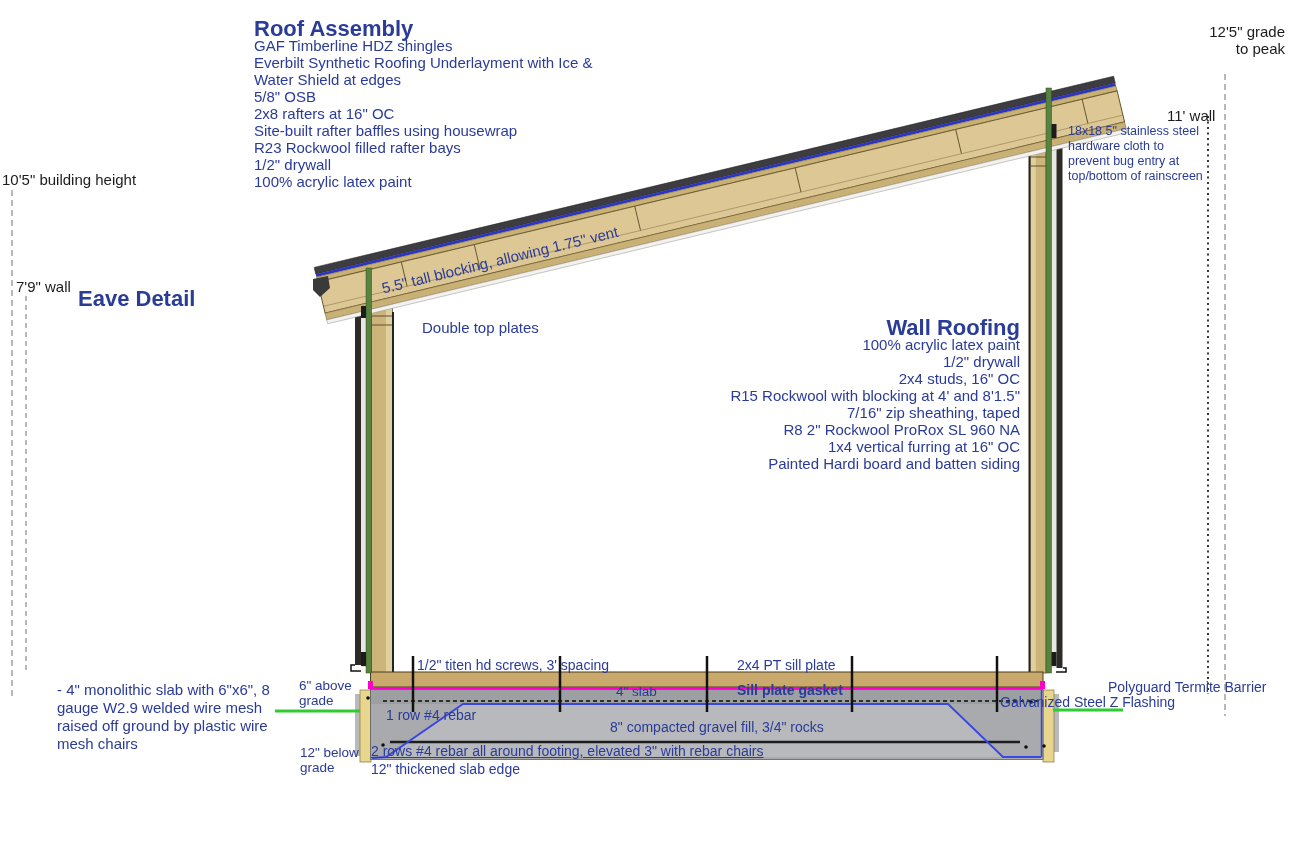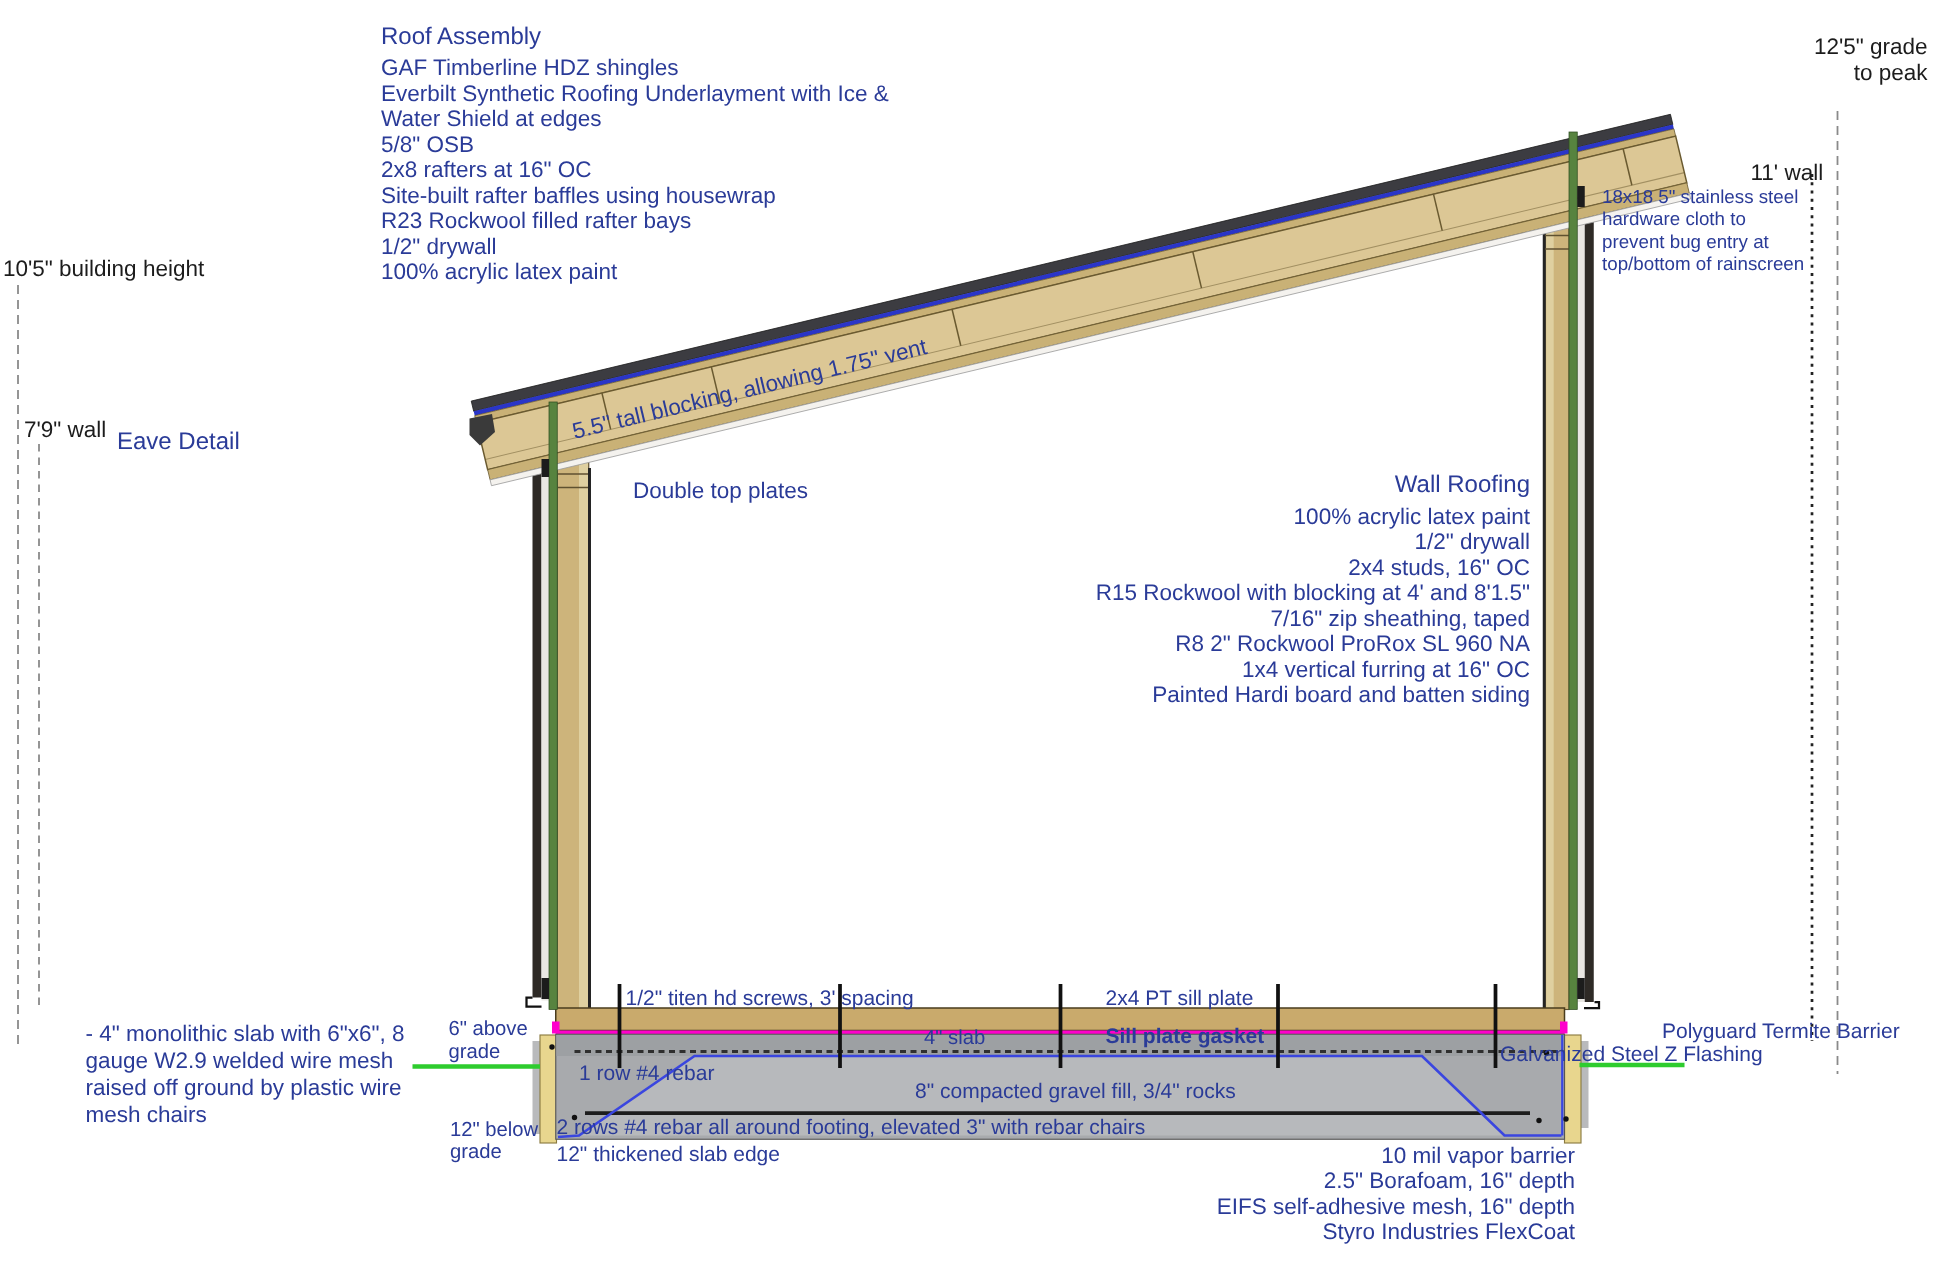--- a/index.html
+++ b/index.html
@@ -2,21 +2,21 @@
 <html><head>
 <meta charset="utf-8">
 <style>
   html,body{margin:0;padding:0;background:#ffffff;}
   #stage{position:relative;width:1300px;height:851px;background:#ffffff;overflow:hidden;
          font-family:"Liberation Sans",sans-serif;}
   #drawing{position:absolute;left:0;top:0;}
   .lbl{position:absolute;white-space:pre-line;line-height:1.15;}
   .blue{color:#2a3b98;}
   .black{color:#1c1c1c;}
-  .h{font-weight:400;font-size:16px;}
+  .h{font-weight:700;font-size:22px;}
   .body15{font-size:15px;line-height:17px;}
   .s14{font-size:14px;}
   .s13{font-size:13.5px;line-height:14.5px;}
   .s12{font-size:12.5px;line-height:15px;}
   .right{text-align:right;}
   .rot{transform:rotate(-13.6deg);transform-origin:left top;font-size:15px;}
 </style>
 </head>
 <body>
 
@@ -156,23 +156,19 @@
 grade</div>
   <div class="lbl blue s13" style="left:300px;top:746px;">12" below
 grade</div>
 
   <div class="lbl blue s14" style="left:417px;top:657px;">1/2" titen hd screws, 3' spacing</div>
   <div class="lbl blue s14" style="left:737px;top:657px;">2x4 PT sill plate</div>
   <div class="lbl blue s13" style="left:616px;top:685px;">4" slab</div>
   <div class="lbl blue s14" style="left:737px;top:682px;font-weight:bold;">Sill plate gasket</div>
   <div class="lbl blue s14" style="left:386px;top:707px;">1 row #4 rebar</div>
   <div class="lbl blue s14" style="left:610px;top:719px;">8" compacted gravel fill, 3/4" rocks</div>
-  <div class="lbl blue s14" style="left:371px;top:743px;">2 rows #4 rebar all around footing, elevated 3" with rebar chairs</div>
+  <div class="lbl blue s14" style="left:371px;top:743px;text-decoration:underline;">2 rows #4 rebar all around footing, elevated 3" with rebar chairs</div>
   <div class="lbl blue s14" style="left:371px;top:761px;">12" thickened slab edge</div>
 
   <div class="lbl blue s14" style="left:1060px;top:679px;margin-left:48px;">Polyguard Termite Barrier</div>
   <div class="lbl blue s14" style="left:1000px;top:694px;">Galvanized Steel Z Flashing</div>
-  <div class="lbl blue body15 right" style="left:750px;top:762px;width:300px;">10 mil vapor barrier
-2.5" Borafoam, 16" depth
-EIFS self-adhesive mesh, 16" depth
-Styro Industries FlexCoat</div>
 
 </div>
 
 </body></html>

